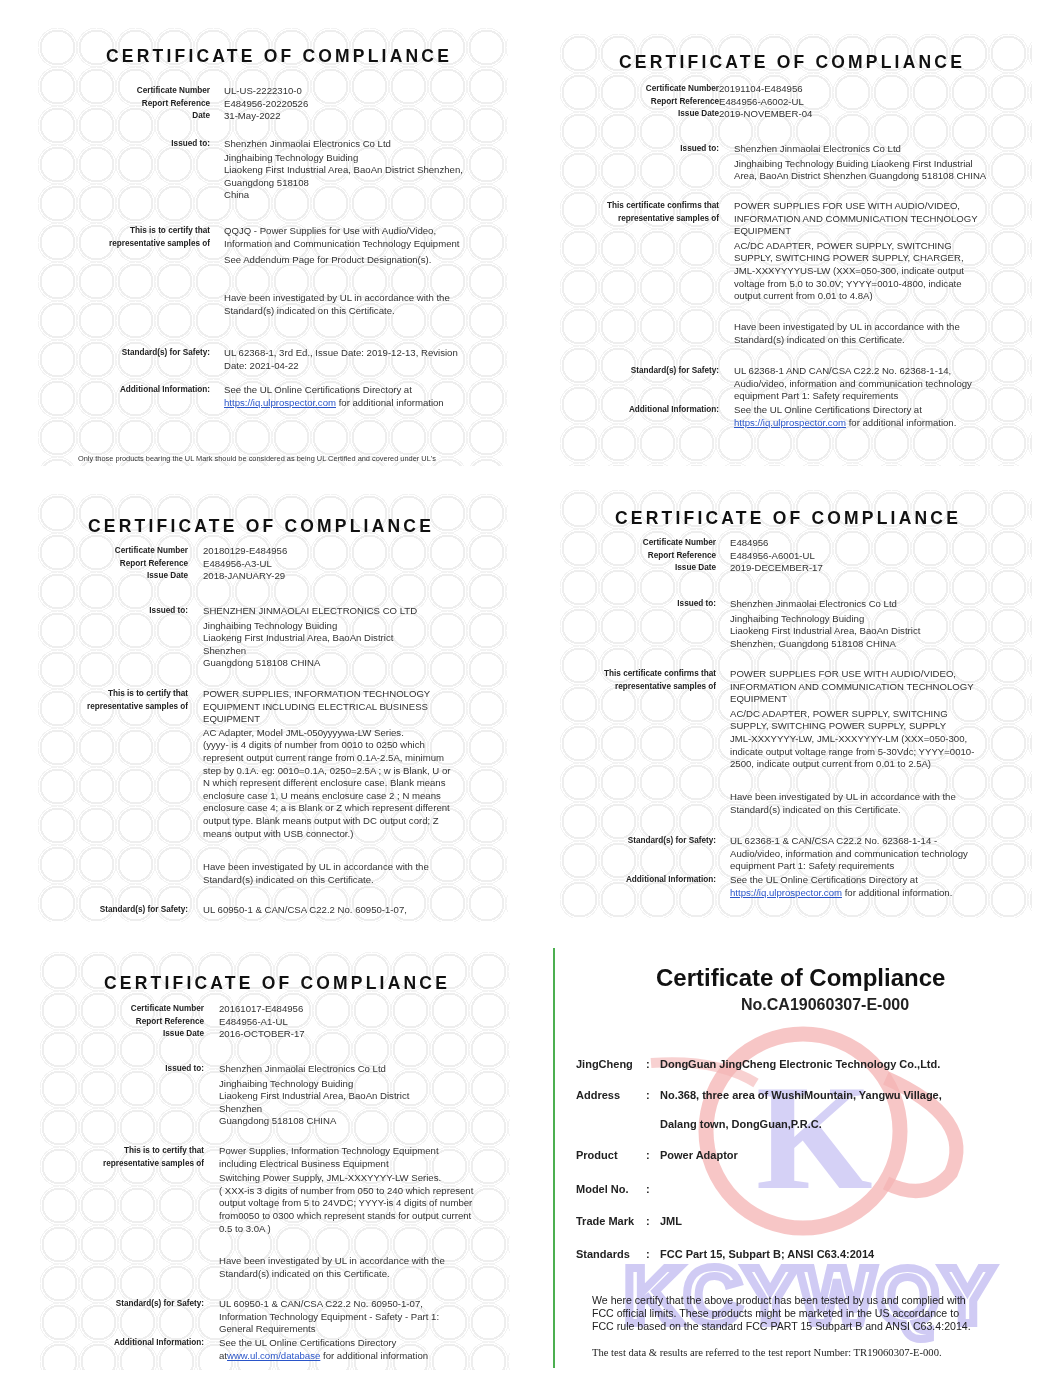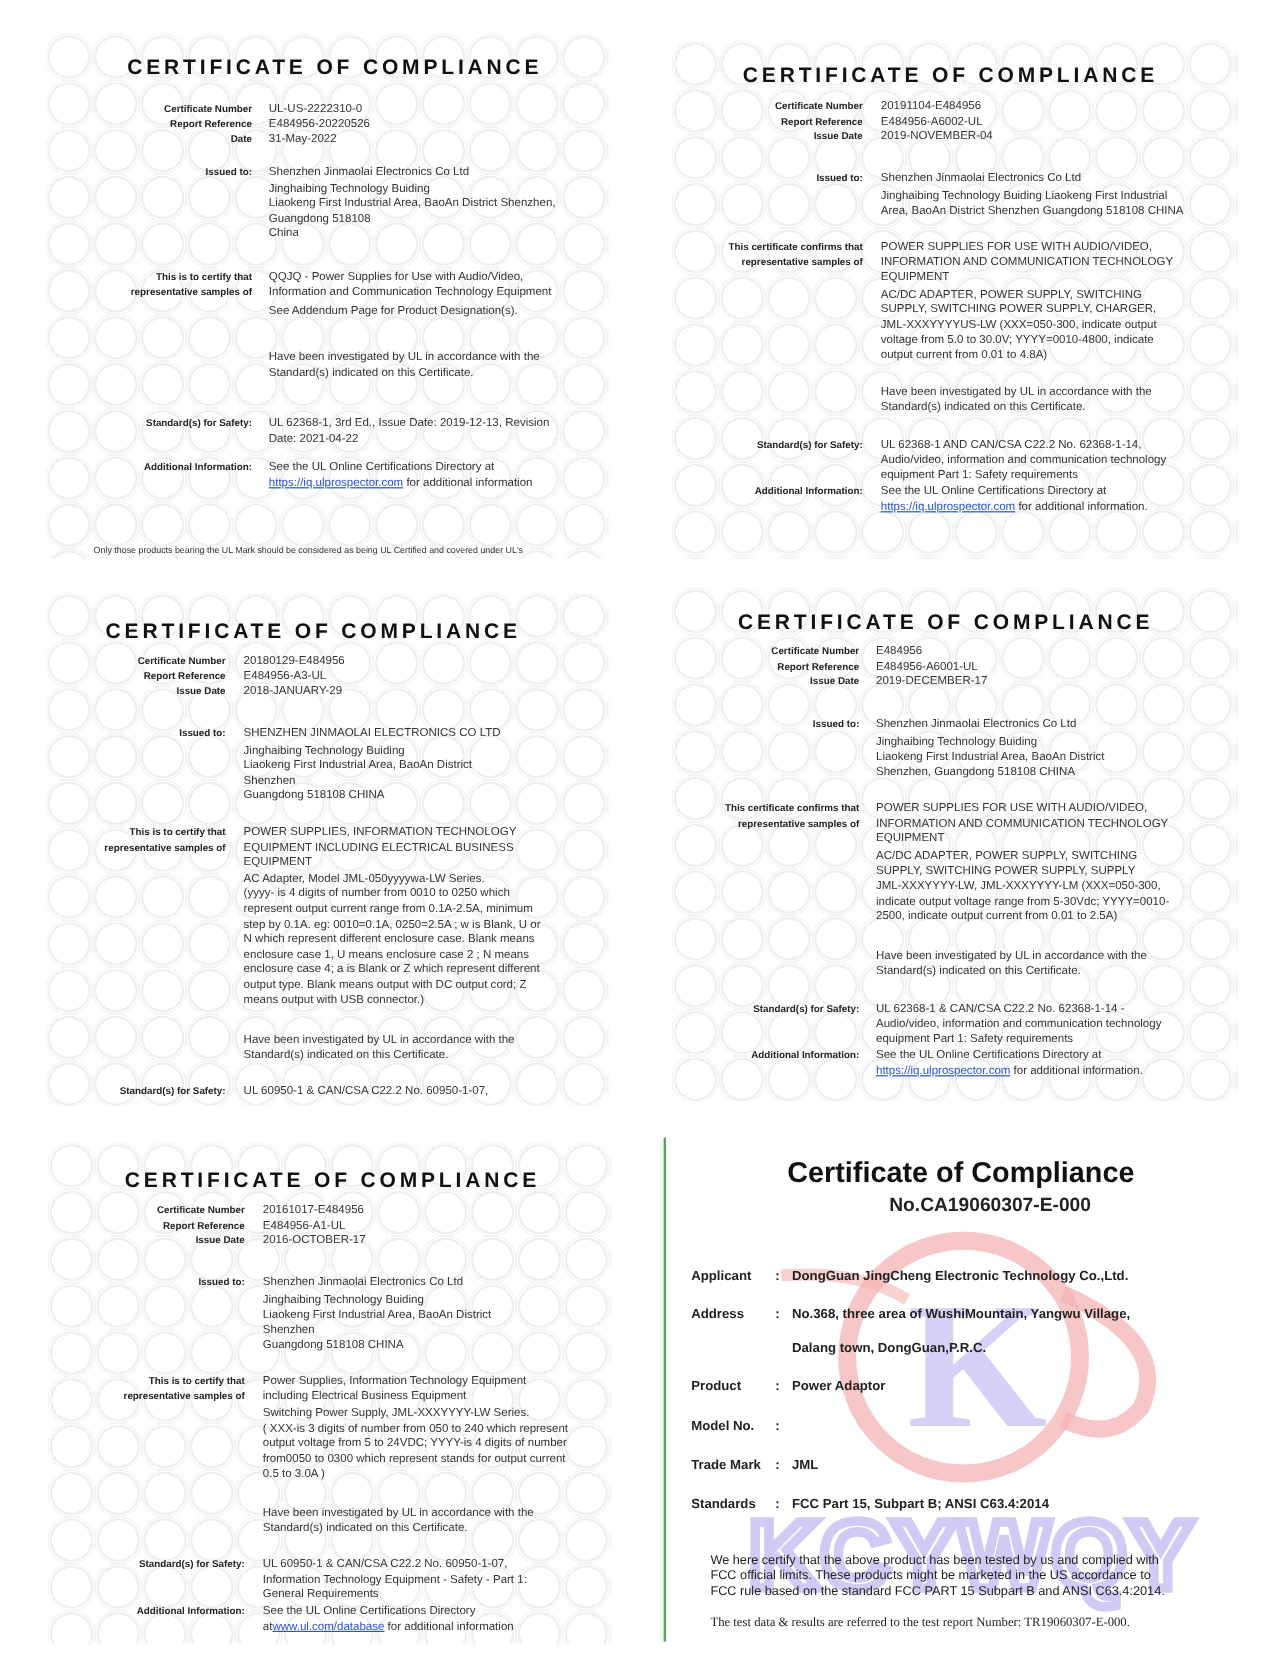--- a/index.html
+++ b/index.html
@@ -124,21 +124,21 @@
   <div class="ul-bg"></div>
   <div class="content">
     <div class="ul-title" style="left:59px; top:18px;">CERTIFICATE OF COMPLIANCE</div>
 
     <div class="row" style="left:0; top:49px;">
       <div class="lbl" style="width:159px;">
         <span style="display:block">Certificate Number</span>
         <span style="display:block">Report Reference</span>
         <span style="display:block">Issue Date</span>
       </div>
-      <div class="val" style="margin-left:15px;">
+      <div class="val" style="">
         <span class="line">20191104-E484956</span>
         <span class="line">E484956-A6002-UL</span>
         <span class="line">2019-NOVEMBER-04</span>
       </div>
     </div>
 
     <div class="row" style="left:0; top:109px;">
       <div class="lbl" style="width:159px;">Issued to:</div>
       <div class="val" style="margin-left:15px;">
         <span class="line">Shenzhen Jinmaolai Electronics Co Ltd</span>
@@ -414,21 +414,21 @@
     <path d="M 330 130 Q 420 170 395 225 Q 370 255 330 235" fill="none" stroke="#f4b3b3" stroke-width="14" opacity="0.75"></path>
     <path d="M 95 115 Q 160 110 200 135" fill="none" stroke="#f4b3b3" stroke-width="10" opacity="0.6"></path>
     <text x="200" y="240" font-family="Liberation Serif, serif" font-size="150" font-weight="700" fill="#c8c2f3" opacity="0.75">K</text>
     <text x="68" y="375" font-family="Liberation Sans, sans-serif" font-size="80" font-weight="700" fill="none" stroke="#c8c2f3" stroke-width="8" letter-spacing="2" opacity="0.85">KCYWQY</text>
   </svg>
 
   <div class="fcc-title" style="left:100px; top:16px;">Certificate of Compliance</div>
   <div class="fcc-no" style="left:185px; top:48px;">No.CA19060307-E-000</div>
 
   <div class="fcc-row" style="left:20px; top:110px;">
-    <span class="k">Applicant</span>
+    <span class="k">JingCheng</span>
       <span class="c">:</span>
       <span class="v">DongGuan JingCheng Electronic Technology Co.,Ltd.</span>
   </div>
   <div class="fcc-row" style="left:20px; top:141px;">
     <span class="k">Address</span>
       <span class="c">:</span>
       <span class="v">No.368, three area of WushiMountain, Yangwu Village,</span>
   </div>
   <div class="fcc-row" style="left:20px; top:170px;">
     <span class="k"></span>

